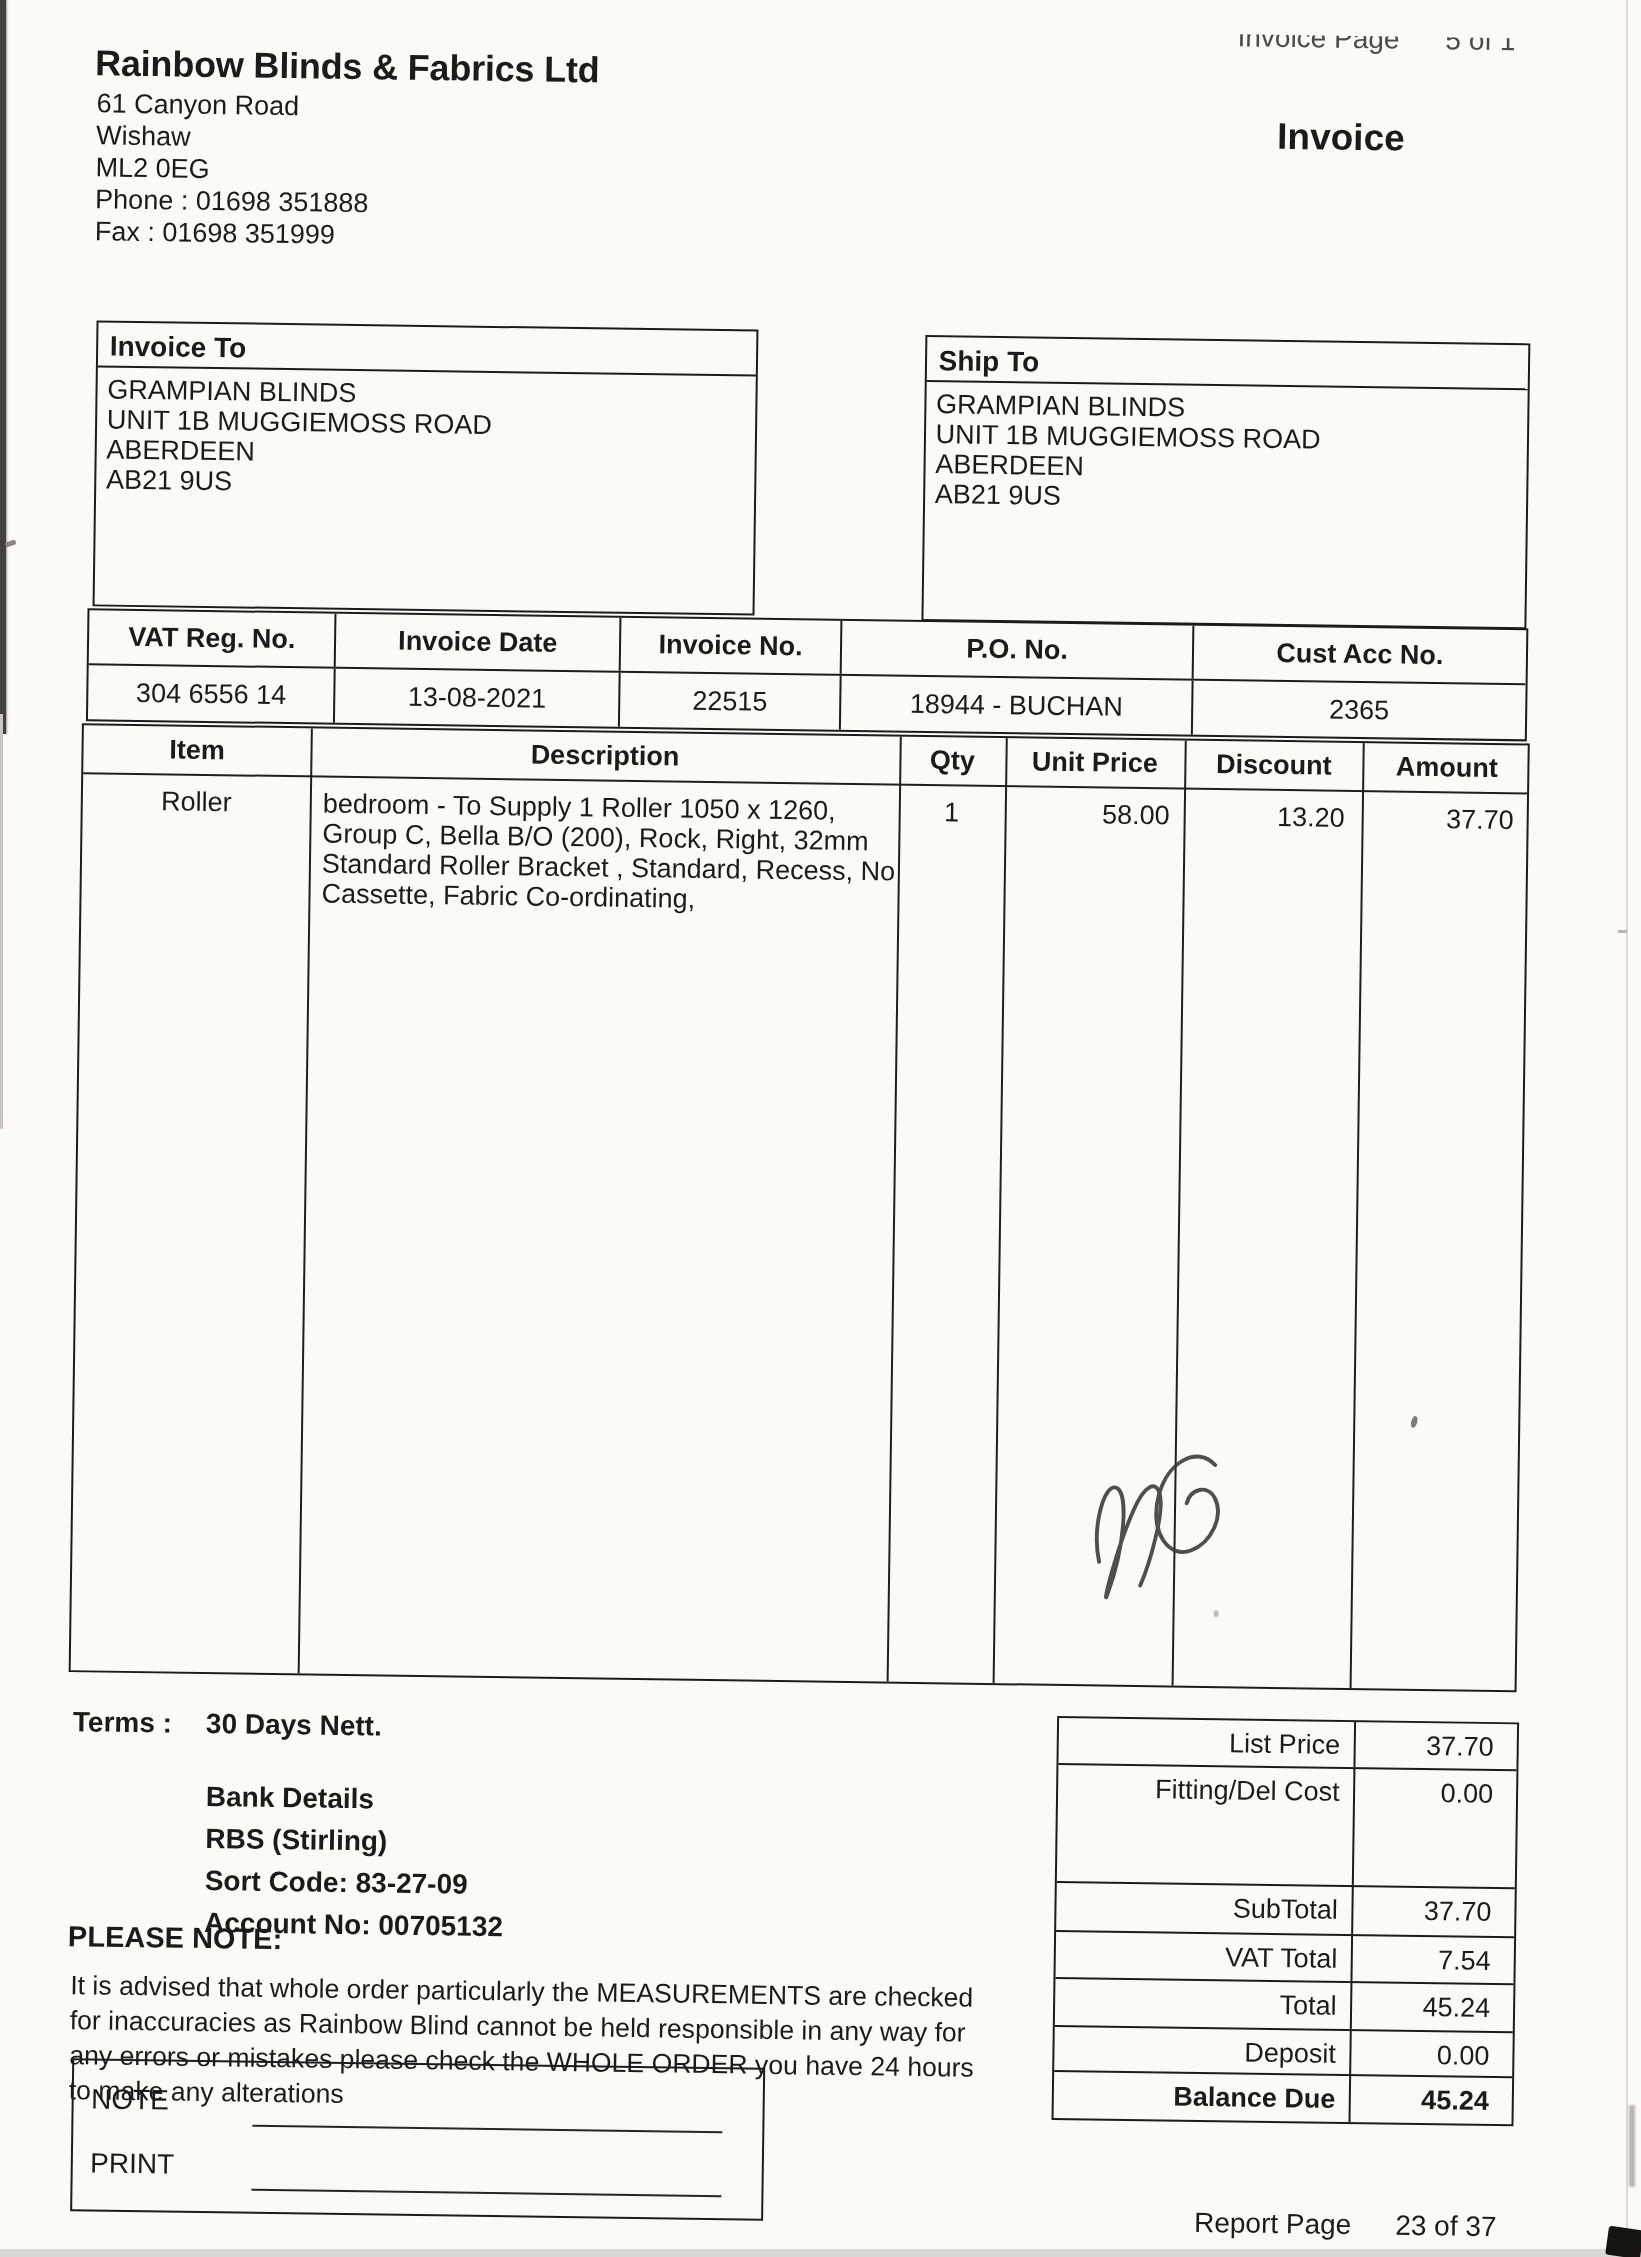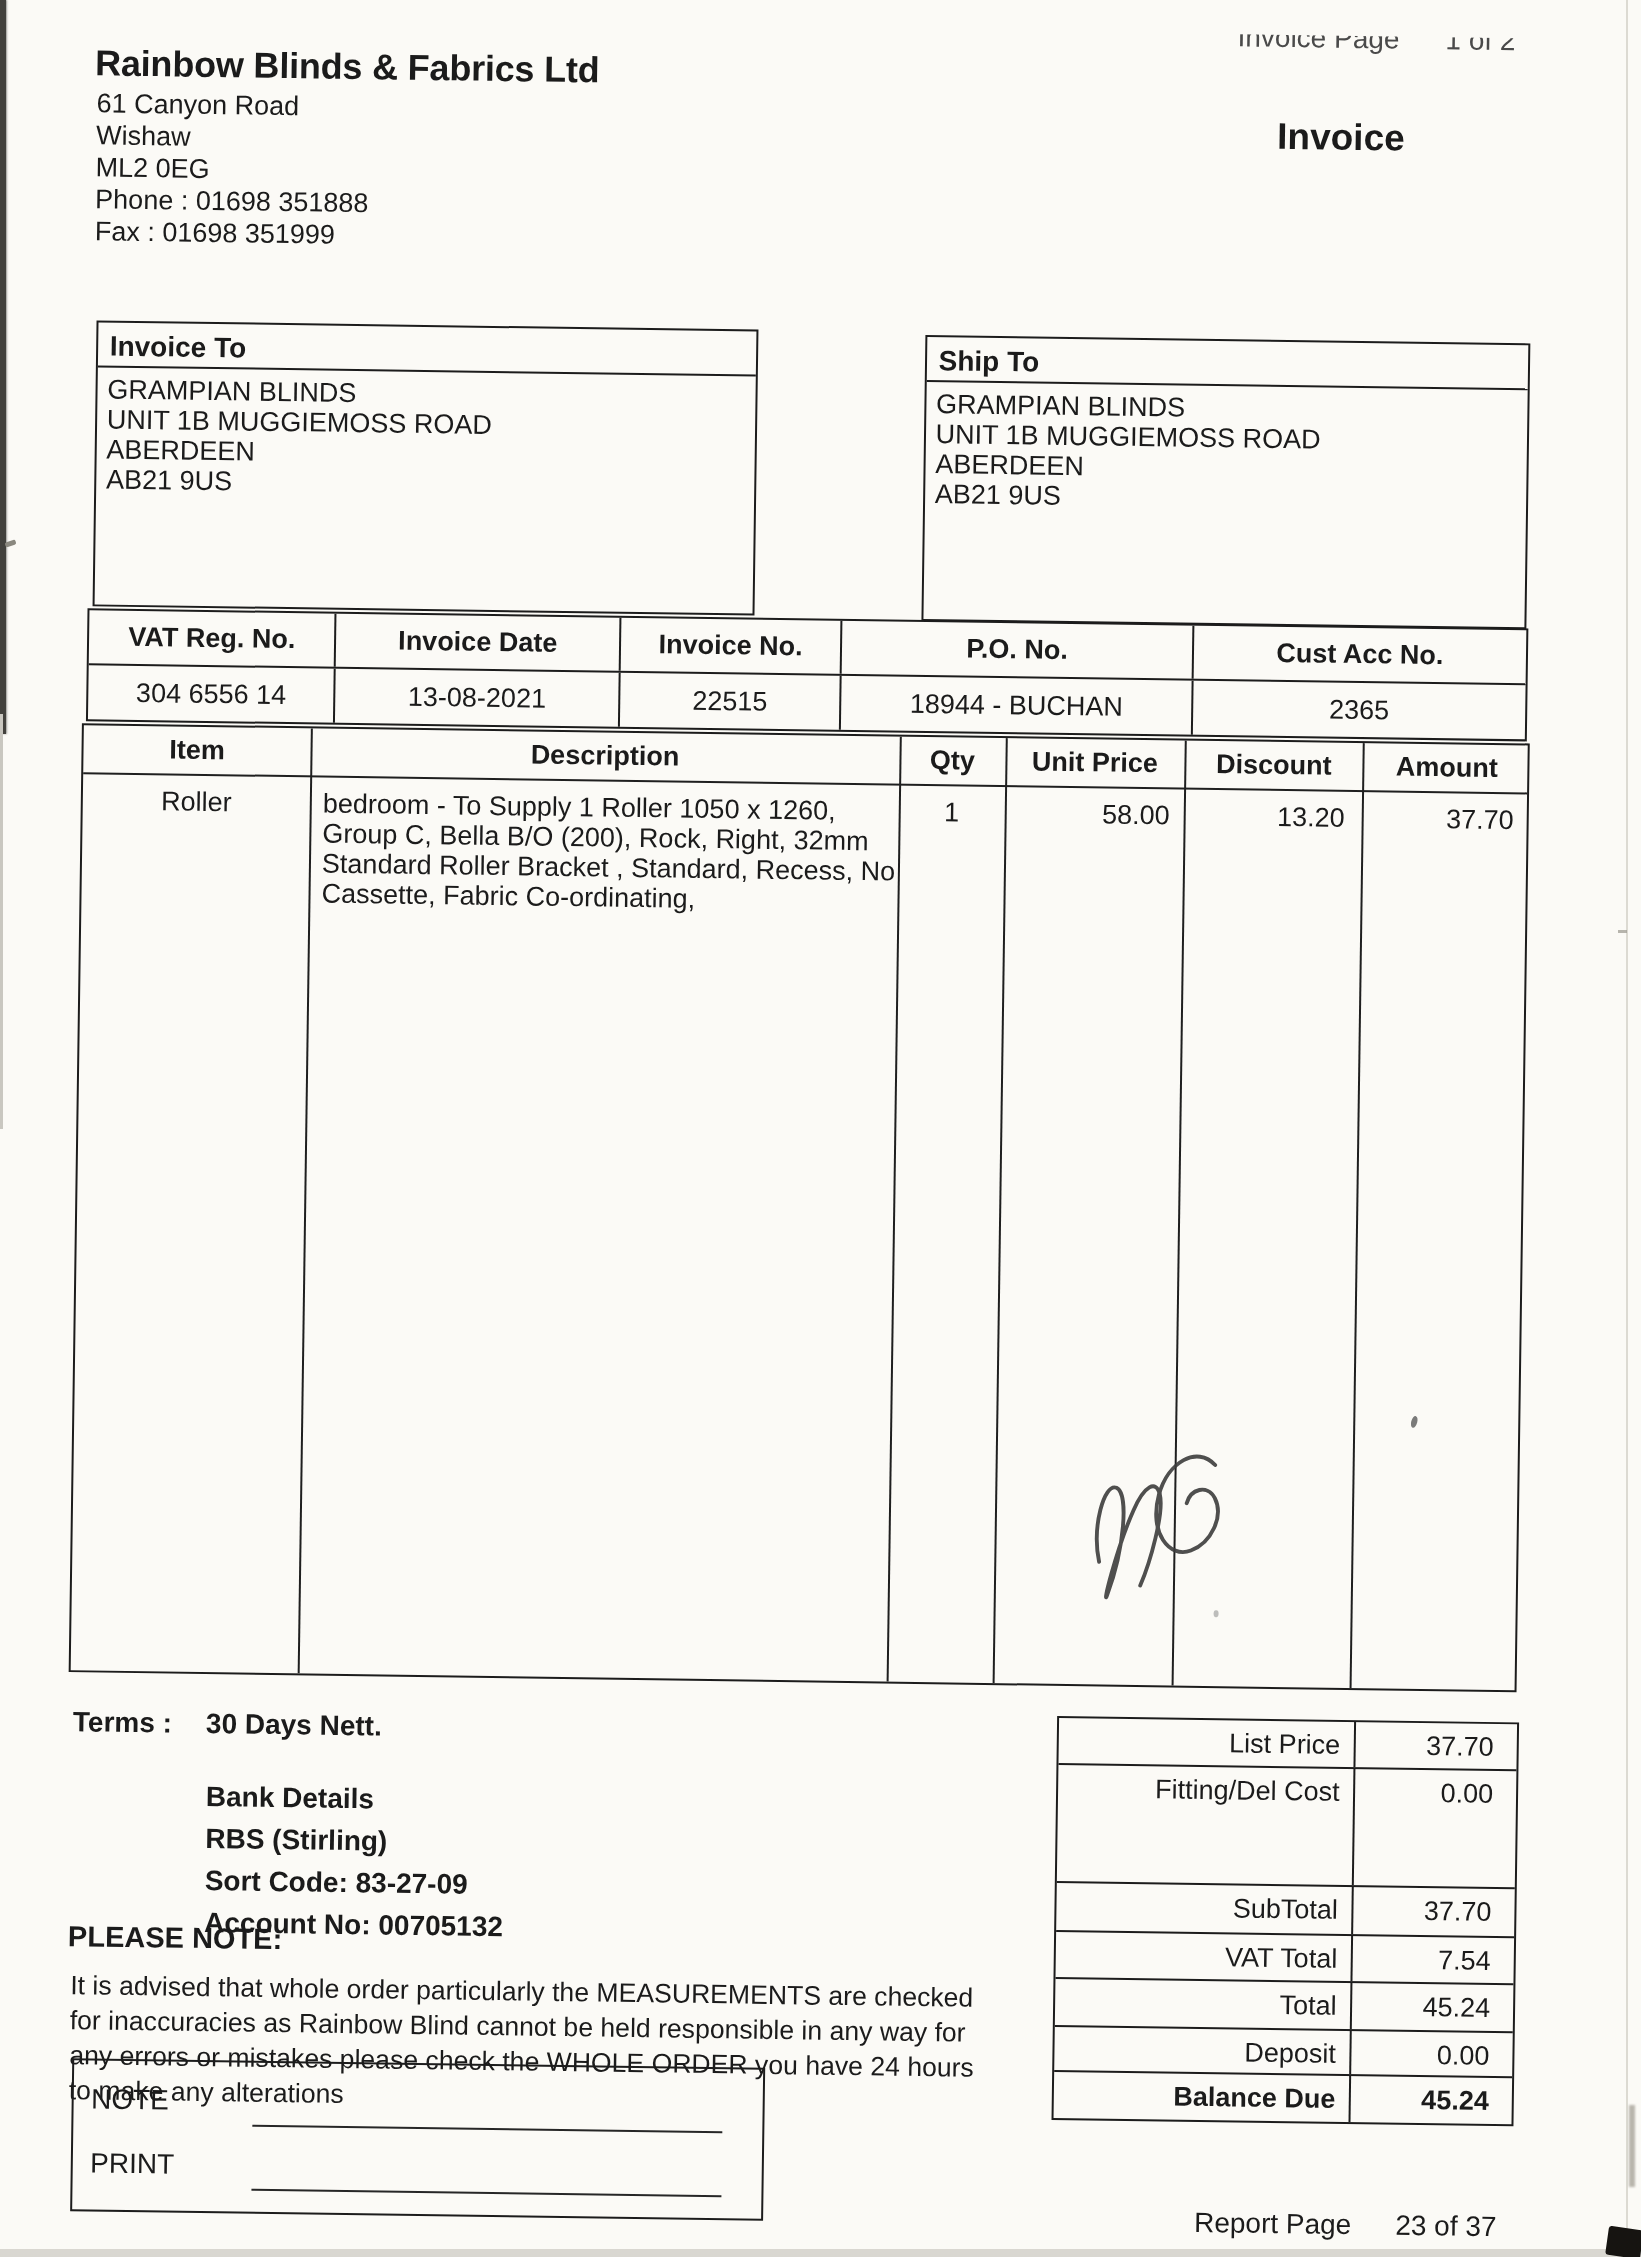--- a/index.html
+++ b/index.html
@@ -51,21 +51,21 @@
       <div>61 Canyon Road</div>
       <div>Wishaw</div>
       <div>ML2 0EG</div>
       <div>Phone : 01698 351888</div>
       <div>Fax : 01698 351999</div>
     </div>
 
     <div class="abs" style="left:1238px;top:17.4px;height:24px;overflow:hidden;color:#4a4a4a;">
       <div style="margin-top:-13.5px;font-size:28px;display:flex;gap:46px;" class="nowrap">
         <span>Invoice Page</span>
-        <span>1 of 2</span>
+        <span>5 of 1</span>
       </div>
     </div>
 
     <div class="abs b" style="left:1279px;top:98px;font-size:37px;">Invoice</div>
 
     <div class="box" style="left:101px;top:319px;width:662px;height:286px;">
       <div class="box-label">Invoice To</div>
       <div class="addr-lines">
         <div>GRAMPIAN BLINDS</div>
         <div>UNIT 1B MUGGIEMOSS ROAD</div>

